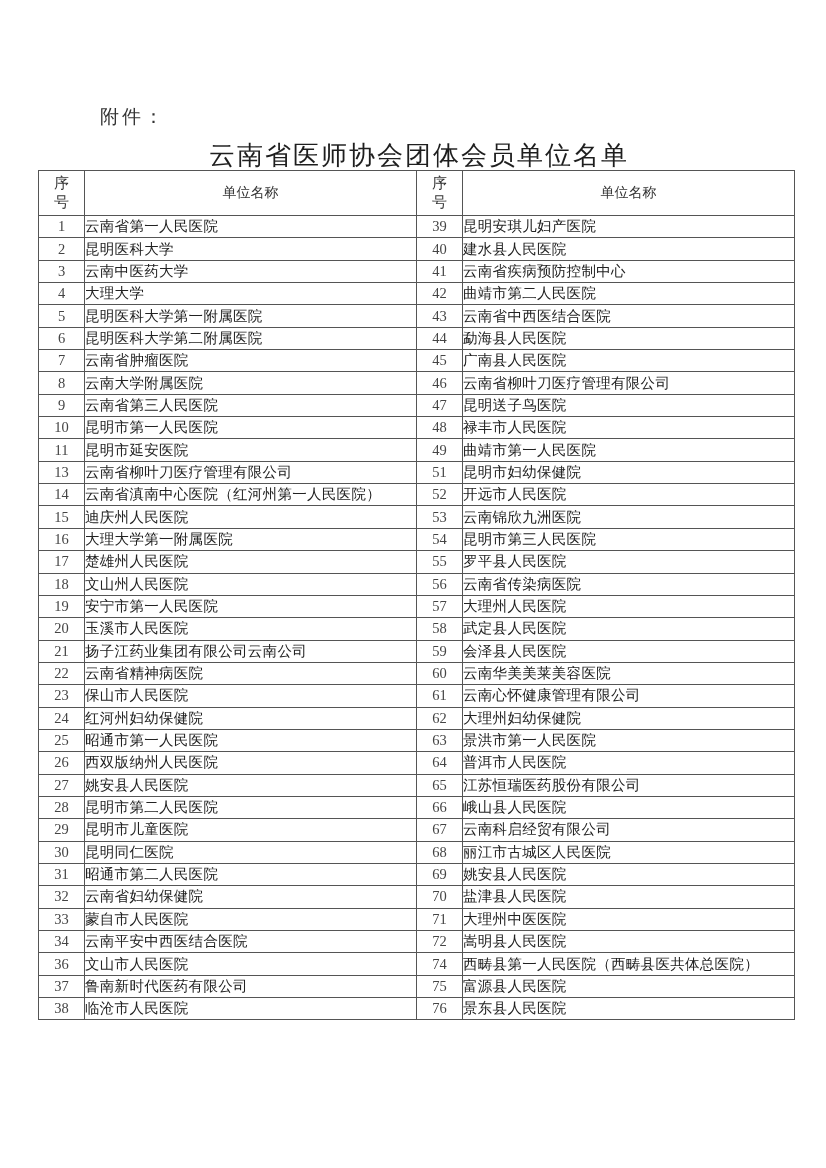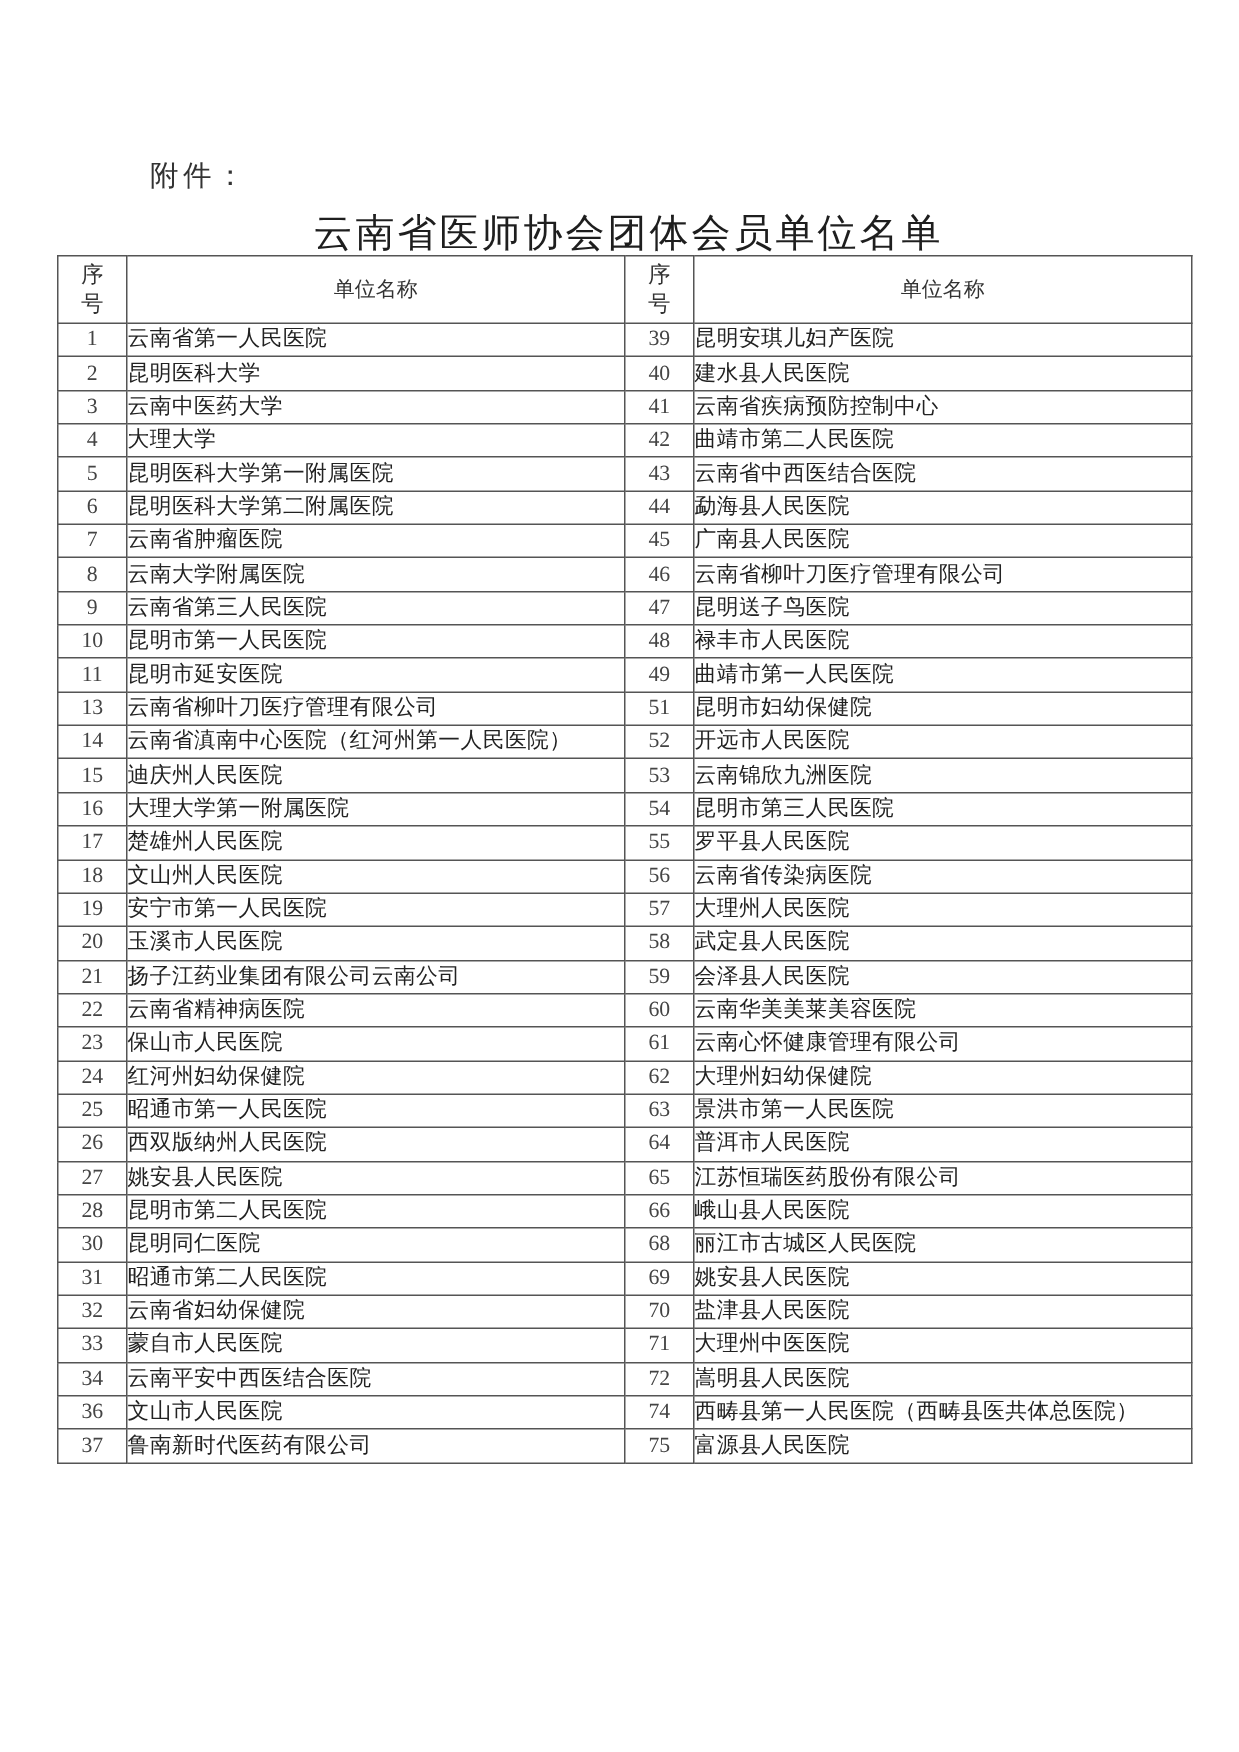--- a/index.html
+++ b/index.html
@@ -227,20 +227,26 @@
         <td class="seq">65</td>
         <td class="name">江苏恒瑞医药股份有限公司</td>
       </tr>
       <tr>
         <td class="seq">28</td>
         <td class="name">昆明市第二人民医院</td>
         <td class="seq">66</td>
         <td class="name">峨山县人民医院</td>
       </tr>
       <tr>
+        <td class="seq">29</td>
+        <td class="name">昆明市儿童医院</td>
+        <td class="seq">67</td>
+        <td class="name">云南科启经贸有限公司</td>
+      </tr>
+      <tr>
         <td class="seq">30</td>
         <td class="name">昆明同仁医院</td>
         <td class="seq">68</td>
         <td class="name">丽江市古城区人民医院</td>
       </tr>
       <tr>
         <td class="seq">31</td>
         <td class="name">昭通市第二人民医院</td>
         <td class="seq">69</td>
         <td class="name">姚安县人民医院</td>
@@ -268,14 +274,20 @@
         <td class="name">文山市人民医院</td>
         <td class="seq">74</td>
         <td class="name">西畴县第一人民医院（西畴县医共体总医院）</td>
       </tr>
       <tr>
         <td class="seq">37</td>
         <td class="name">鲁南新时代医药有限公司</td>
         <td class="seq">75</td>
         <td class="name">富源县人民医院</td>
       </tr>
+      <tr>
+        <td class="seq">38</td>
+        <td class="name">临沧市人民医院</td>
+        <td class="seq">76</td>
+        <td class="name">景东县人民医院</td>
+      </tr>
     </tbody>
 </table>
 
 </body></html>

